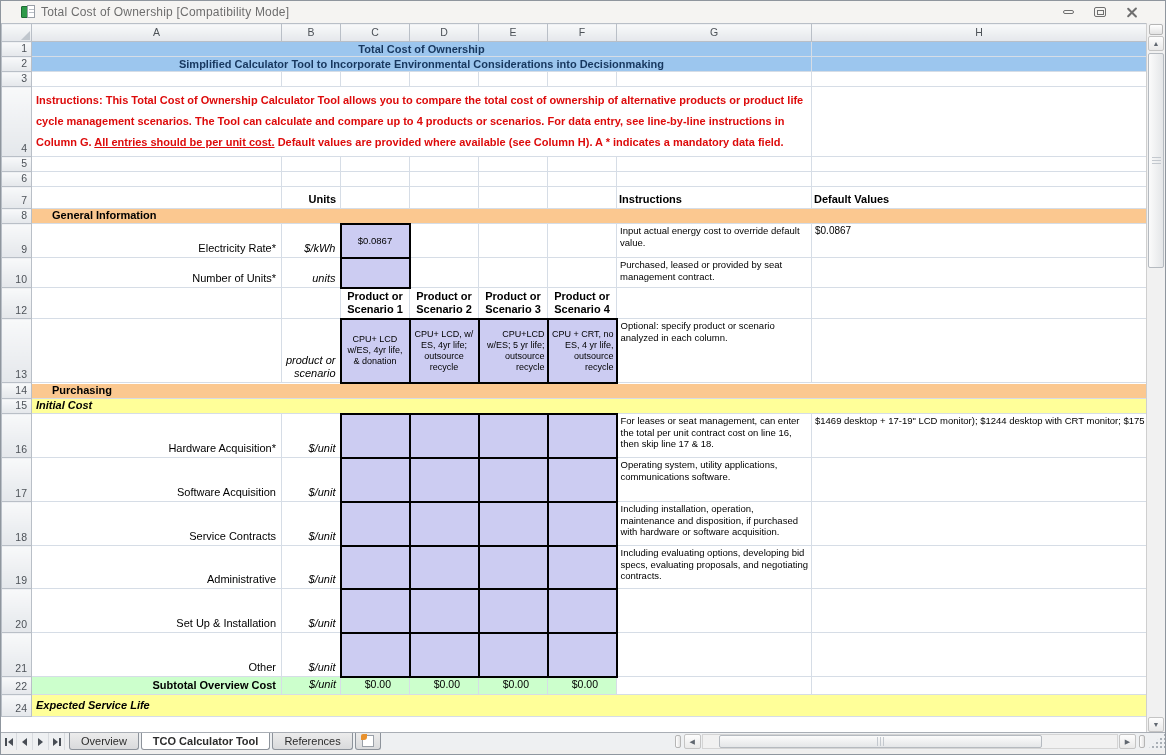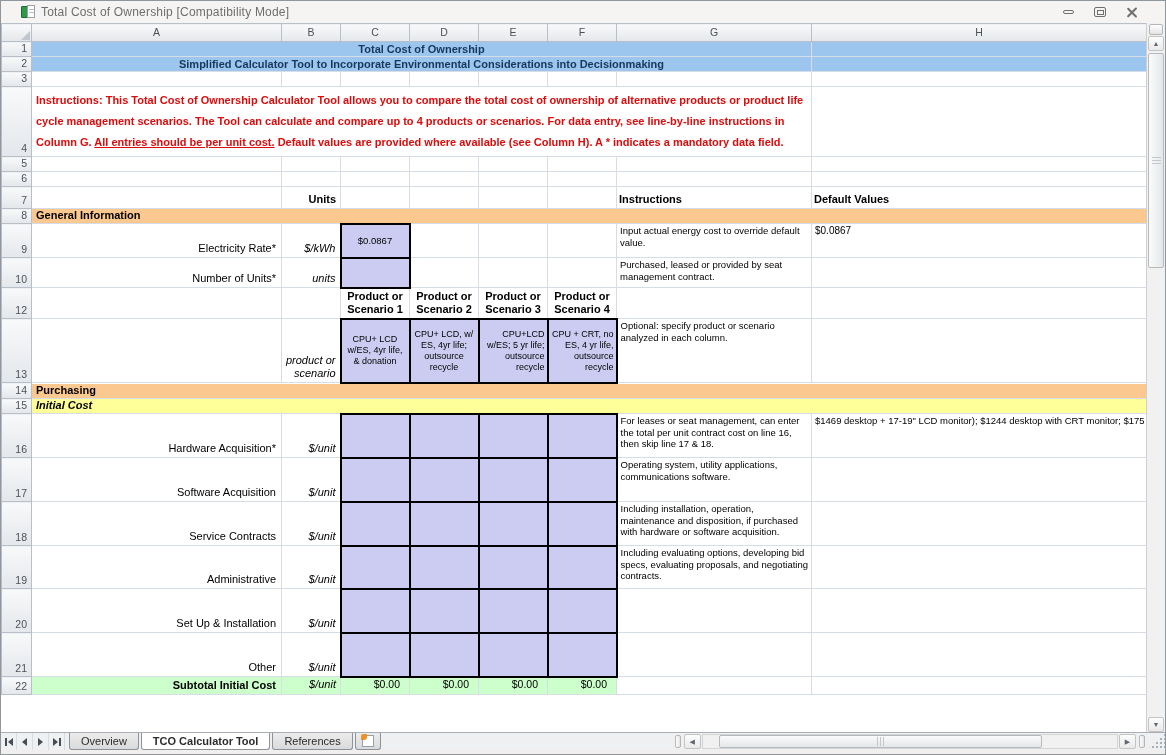--- a/index.html
+++ b/index.html
@@ -36,36 +36,36 @@
   .rh,.ch,.corner {
     background:linear-gradient(#f8f9fa,#e4e7eb); border:1px solid #b9bfc7;
     color:#4d5258; font-size:10.5px; text-align:center; vertical-align:middle;
   }
   .rh { text-align:right; padding-right:4px; vertical-align:bottom; padding-bottom:1px; }
   .corner { position:relative; }
   .corner i { position:absolute; right:1px; bottom:1px; width:0; height:0; border-left:9px solid transparent; border-bottom:9px solid #c0c6cd; }
   
   .blue { background:#9cc6ee; }
   .title { color:#17375e; font-weight:bold; text-align:center; vertical-align:middle; }
-  .orange { background:#fbc890; font-weight:bold; padding-left:4px; vertical-align:middle; }
+  .orange { background:#fbc890; font-weight:bold; padding-left:20px; vertical-align:middle; }
   .yellow { background:#ffff99; font-weight:bold; font-style:italic; padding-left:4px; vertical-align:middle; }
   .green { background:#ccffcc; }
   .redinstr { color:#dd0b0b; font-weight:bold; vertical-align:top; padding:3px 4px; line-height:21px; text-align:left; }
   .redinstr .ul { text-decoration:underline; }
   
   .lbl { text-align:right; padding-right:5px; padding-bottom:2px; }
   .unit { font-style:italic; text-align:right; padding-right:4px; padding-bottom:2px; }
   .bold { font-weight:bold; }
   .inp { background:#ccccf2; border:2px solid #000; }
   .small { font-size:9.5px; vertical-align:top; padding:1px 3px; line-height:11.5px; text-align:left; }
   .schead { font-weight:bold; text-align:center; vertical-align:middle; line-height:13px; }
   .scdesc { font-size:9px; vertical-align:middle; line-height:11px; }
   .c { text-align:center; } .l { text-align:right; }
   .vm { vertical-align:middle; }
-  .val { text-align:right; padding-right:9px; font-size:10.5px; padding-bottom:2px; }
+  .val { text-align:right; padding-right:18px; font-size:10.5px; padding-bottom:2px; }
   .nowrap { white-space:nowrap; }
   .hdrc { font-weight:bold; padding-bottom:2px; }
   .subl { font-weight:bold; text-align:right; padding-right:5px; vertical-align:middle; }
   
   .vscroll { position:absolute; top:0; right:0; width:19px; height:709px; background:#f1f1f1; border-left:1px solid #cfcfcf; display:flex; flex-direction:column; }
   .vsplit { height:11px; margin:1px 2px; background:linear-gradient(#fff,#e3e3e3); border:1px solid #b5b5b5; border-radius:2px; }
   .sbtn { height:15px; display:flex; align-items:center; justify-content:center; background:linear-gradient(#fdfdfd,#e9e9e9); border:1px solid #c4c4c4; margin:0 1px; border-radius:2px; font-size:7px; color:#606770; }
   .vtrack { flex:1; position:relative; margin:0 1px; }
   .vthumb { position:absolute; left:0; top:2px; width:100%; height:215px; background:linear-gradient(90deg,#fbfbfb,#e4e6e8); border:1px solid #b5bac0; border-radius:2px; display:flex; align-items:center; justify-content:center; }
   .gripmarks { width:9px; height:7px; background:repeating-linear-gradient(#c3c8ce 0 1px, transparent 1px 3px); }
@@ -320,29 +320,33 @@
         <td class="unit">$/unit</td>
         <td class="inp"></td>
         <td class="inp"></td>
         <td class="inp"></td>
         <td class="inp"></td>
         <td></td>
         <td></td>
       </tr>
       <tr style="height:18px">
         <td class="rh">22</td>
-        <td class="green subl">Subtotal Initial Cost</td>
+        <td class="green subl">Subtotal Overview Cost</td>
         <td class="green unit vm">$/unit</td>
         <td class="green val vm">$0.00</td>
         <td class="green val vm">$0.00</td>
         <td class="green val vm">$0.00</td>
         <td class="green val vm">$0.00</td>
         <td></td>
         <td></td>
       </tr>
+      <tr style="height:22px">
+        <td class="rh">24</td>
+        <td class="yellow" colspan="8">Expected Service Life</td>
+      </tr>
     </tbody>
       </table>
 
     <div class="vscroll">
       <div class="vsplit"></div>
       <div class="sbtn">
           <span>▲</span>
         </div>
       <div class="vtrack">
         <div class="vthumb">

